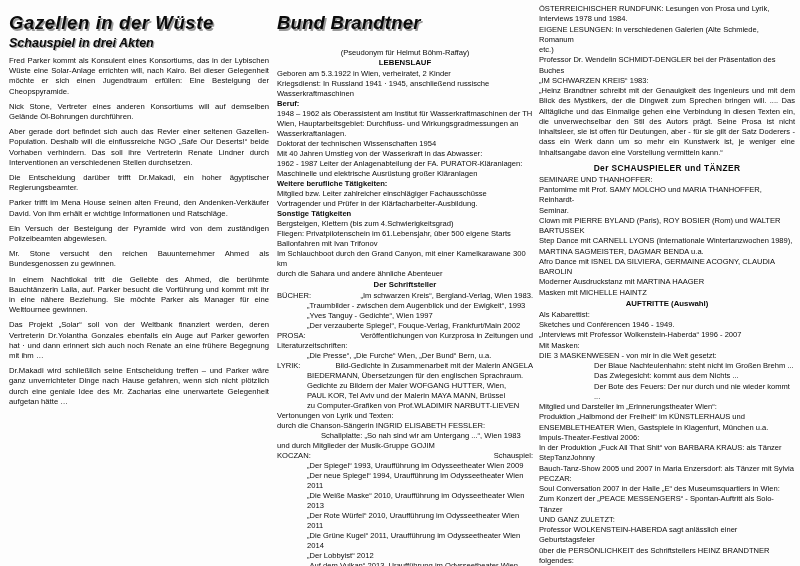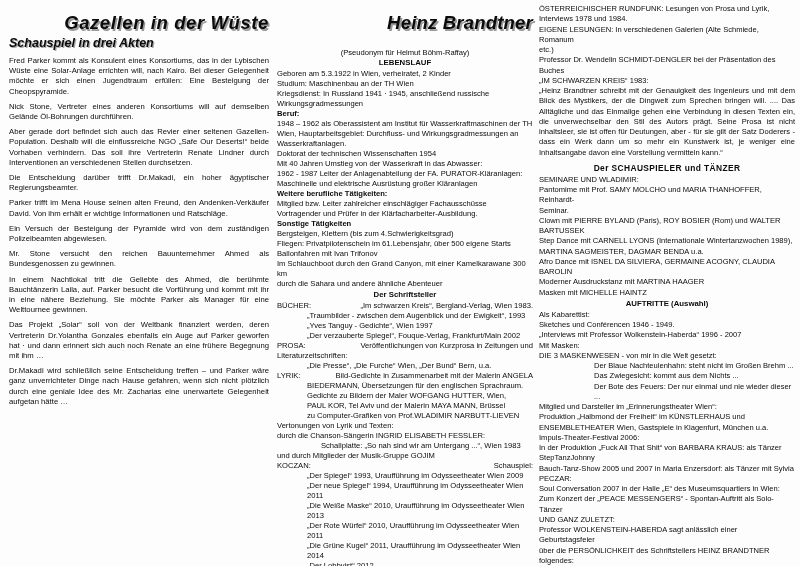--- a/index.html
+++ b/index.html
@@ -33,21 +33,21 @@
   }
   .col-1 { width: 274px; padding: 0 6px 0 6px; }
   .col-2 { width: 262px; padding: 0 2px 0 2px; }
   .col-3 { width: 264px; padding: 0 2px 0 4px; }
 
   
   .doc-title {
     font-size: 18.5px;
     font-weight: bold;
     font-style: italic;
-    text-align: right;
+    text-align: left;
     letter-spacing: 0.6px;
     margin: 8px 0 2px 0;
     text-shadow: 1.6px 1.6px 0 #9a9a9a;
     white-space: nowrap;
   }
   .doc-title.tight { letter-spacing: 0.2px; }
   .doc-subtitle {
     font-size: 12.5px;
     font-weight: bold;
     font-style: italic;
@@ -125,28 +125,27 @@
       <p class="para">Die Entscheidung darüber trifft Dr.Makadi, ein hoher ägyptischer Regierungsbeamter.</p>
       <p class="para">Parker trifft im Mena House seinen alten Freund, den Andenken-Verkäufer David. Von ihm erhält er wichtige Informationen und Ratschläge.</p>
       <p class="para">Ein Versuch der Besteigung der Pyramide wird von dem zuständigen Polizeibeamten abgewiesen.</p>
       <p class="para">Mr. Stone versucht den reichen Bauunternehmer Ahmed als Bundesgenossen zu gewinnen.</p>
       <p class="para">In einem Nachtlokal tritt die Geliebte des Ahmed, die berühmte Bauchtänzerin Laila, auf. Parker besucht die Vorführung und kommt mit ihr in eine nähere Beziehung. Sie möchte Parker als Manager  für eine Welttournee gewinnen.</p>
       <p class="para">Das Projekt „Solar“ soll von der Weltbank finanziert werden, deren Vertreterin Dr.Yolantha Gonzales ebenfalls ein Auge auf Parker geworfen hat · und dann erinnert sich auch noch Renate an eine frühere Begegnung mit ihm …</p>
       <p class="para">Dr.Makadi wird schließlich seine Entscheidung treffen – und Parker wäre ganz unverrichteter Dinge nach Hause gefahren, wenn sich nicht plötzlich durch eine geniale Idee des Mr. Zacharias eine unerwartete Gelegenheit aufgetan hätte …</p>
     </div>
 
     <div class="col col-2">
-      <div class="doc-title tight">Heinz Brandtner</div>
+      <div class="doc-title tight">Bund Brandtner</div>
       <div class="pseudonym">(Pseudonym für Helmut  Böhm-Raffay)</div>
       <div class="section-center">LEBENSLAUF</div>
 
       <div class="line">Geboren am 5.3.1922 in Wien, verheiratet, 2 Kinder</div>
-      <div class="line">Studium: Maschinenbau an der TH Wien</div>
       <div class="line">Kriegsdienst:  In Russland 1941 · 1945, anschließend russische</div>
-      <div class="line">Wirkungsgradmessungen</div>
+      <div class="line">Wasserkraftmaschinen</div>
 
       <div class="line bold">Beruf:</div>
       <div class="line">1948 – 1962 als Oberassistent am Institut für  Wasserkraftmaschinen der TH</div>
       <div class="line">Wien,         Hauptarbeitsgebiet: Durchfluss- und Wirkungsgradmessungen an</div>
       <div class="line">Wasserkraftanlagen.</div>
       <div class="line">Doktorat der technischen Wissenschaften 1954</div>
       <div class="line">Mit 40 Jahren Umstieg von der Wasserkraft in das Abwasser:</div>
       <div class="line">1962 - 1987 Leiter der Anlagenabteilung der  FA. PURATOR-Kläranlagen:</div>
       <div class="line">Maschinelle und elektrische Ausrüstung großer Kläranlagen</div>
 
@@ -213,21 +212,21 @@
       <div class="line">EIGENE LESUNGEN: In verschiedenen Galerien (Alte Schmiede, Romanum</div>
       <div class="line">etc.)</div>
 
       <div class="line">Professor Dr. Wendelin SCHMIDT-DENGLER bei der Präsentation des Buches</div>
       <div class="line">„IM  SCHWARZEN  KREIS“ 1983:</div>
 
       <p class="para">„Heinz Brandtner schreibt mit der Genauigkeit des Ingenieurs und mit dem Blick des Mystikers, der die Dingwelt zum Sprechen bringen will. .... Das Alltägliche und das Einmalige gehen eine Verbindung in diesen Texten ein, die unverwechselbar den Stil des Autors prägt. Seine Prosa ist nicht inhaltsleer, sie ist offen für Deutungen, aber - für sie gilt der Satz Doderers - dass ein Werk dann um so mehr ein Kunstwerk ist, je weniger eine Inhaltsangabe davon eine Vorstellung vermitteln kann.“</p>
 
       <div class="section-center big">Der  SCHAUSPIELER  und  TÄNZER</div>
 
-      <div class="line">SEMINARE  UND  WLADIMIR:</div>
+      <div class="line">SEMINARE  UND  THANHOFFER:</div>
       <div class="line">Pantomime mit Prof.  SAMY MOLCHO  und  MARIA THANHOFFER, Reinhardt-</div>
       <div class="line">Seminar.</div>
       <div class="line">Clown  mit PIERRE  BYLAND (Paris), ROY  BOSIER (Rom) und WALTER</div>
       <div class="line">BARTUSSEK</div>
       <div class="line">Step Dance  mit CARNELL LYONS (Internationale Wintertanzwochen 1989),</div>
       <div class="line">MARTINA SAGMEISTER, DAGMAR BENDA u.a.</div>
       <div class="line">Afro Dance   mit  ISNEL DA SILVIERA, GERMAINE ACOGNY, CLAUDIA</div>
       <div class="line">BAROLIN</div>
       <div class="line">Moderner  Ausdruckstanz  mit MARTINA   HAAGER</div>
       <div class="line">Masken  mit MICHELLE  HAINTZ</div>
@@ -235,21 +234,21 @@
       <div class="section-center">AUFTRITTE   (Auswahl)</div>
 
       <div class="line">Als Kabarettist:</div>
       <div class="line">Sketches und Conférencen  1946 - 1949.</div>
       <div class="line">„Interviews mit Professor Wolkenstein-Haberda“ 1996 - 2007</div>
 
       <div class="line">Mit Masken:</div>
       <div class="line">DIE   3  MASKENWESEN - von mir in die Welt gesetzt:</div>
       <div class="line indent3">Der Blaue Nachteulenhahn: steht nicht im Großen Brehm ...</div>
       <div class="line indent3">Das Zwiegesicht: kommt aus dem Nichts ...</div>
-      <div class="line indent3">Der Bote des Feuers: Der nur einmal und nie wieder dieser ...</div>
+      <div class="line indent3">Der Bote des Feuers: Der nur durch und nie wieder kommt ...</div>
 
 
       <div class="line">Mitglied und Darsteller im „Erinnerungstheater  Wien“:</div>
       <div class="line">Produktion „Halbmond der Freiheit“ im KÜNSTLERHAUS und</div>
       <div class="line">ENSEMBLETHEATER Wien, Gastspiele in Klagenfurt, München u.a.</div>
 
       <div class="line">Impuls-Theater-Festival 2006:</div>
       <div class="line">In der Produktion  „Fuck All That Shit“ von BARBARA  KRAUS: als Tänzer</div>
       <div class="line">StepTanzJohnny</div>
 

